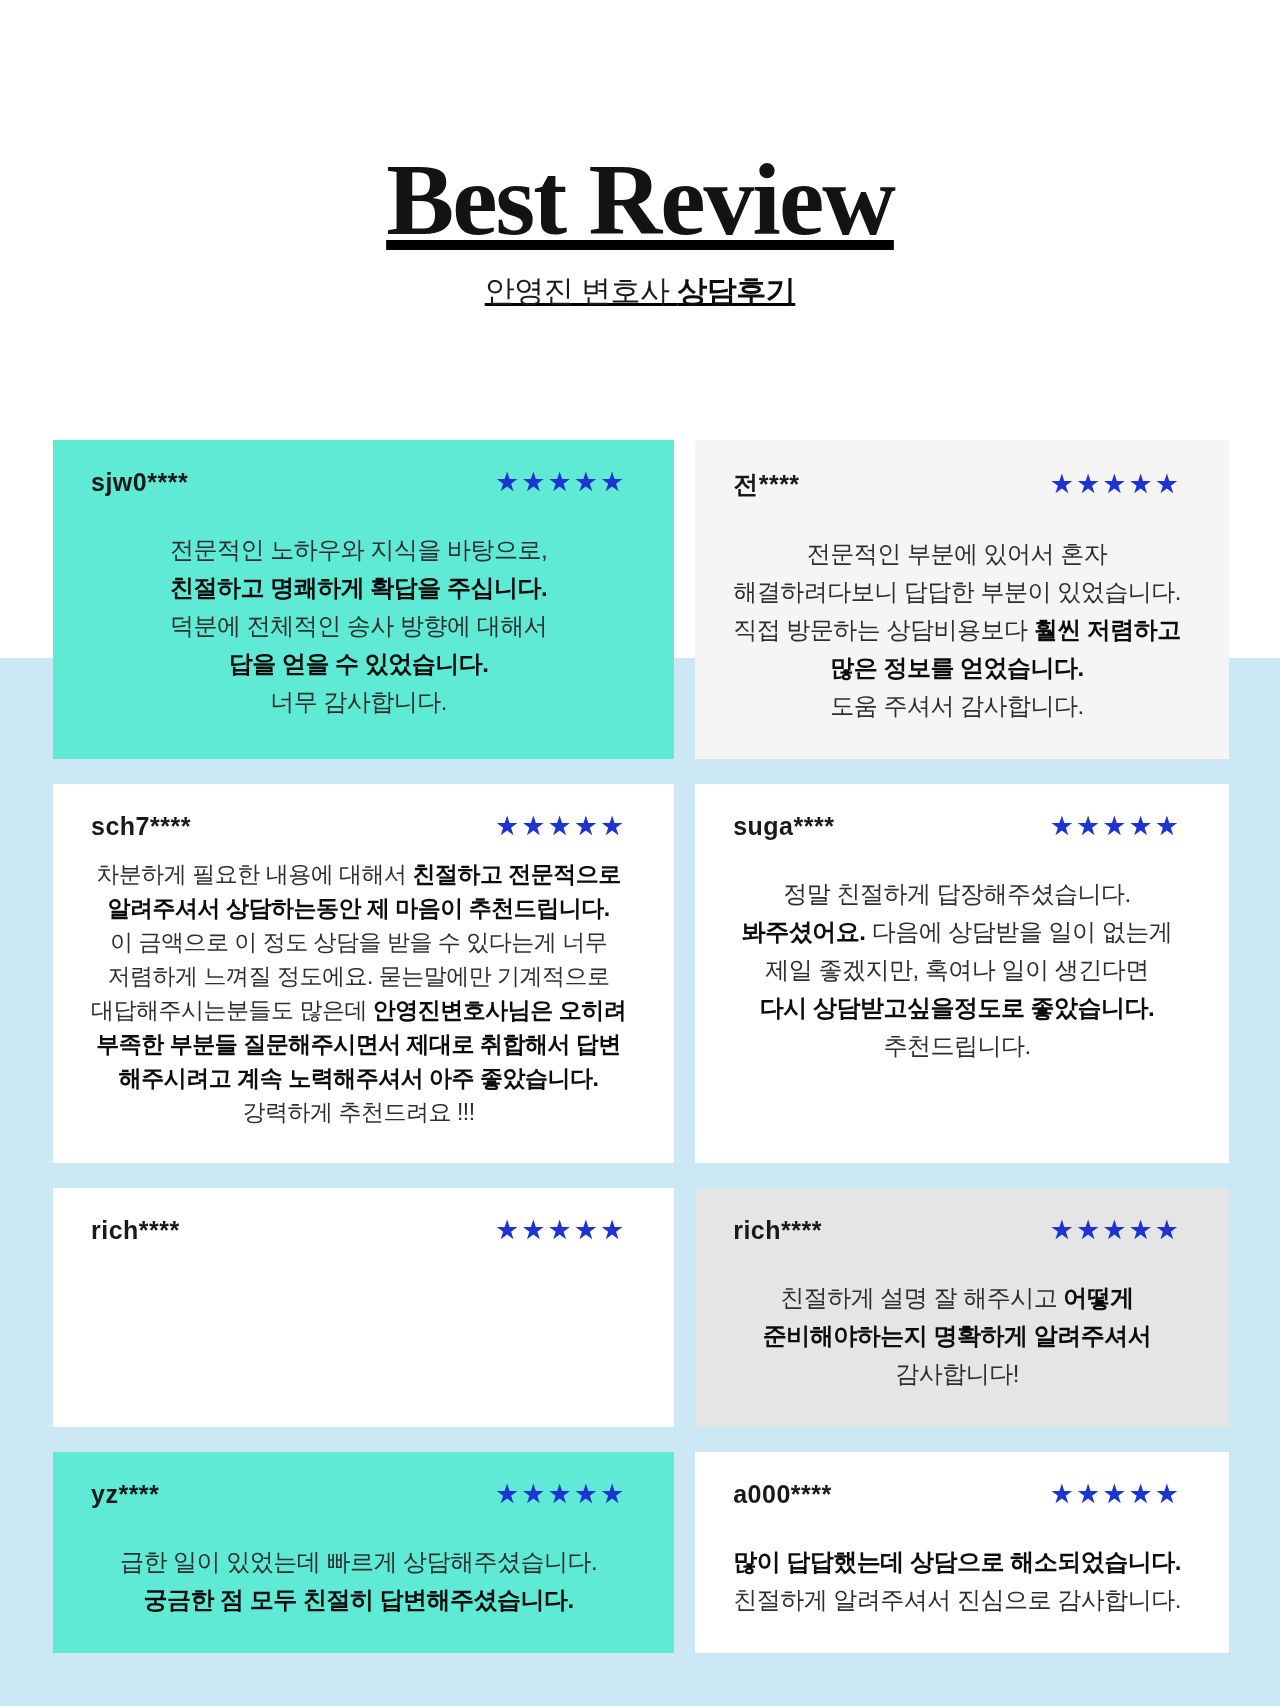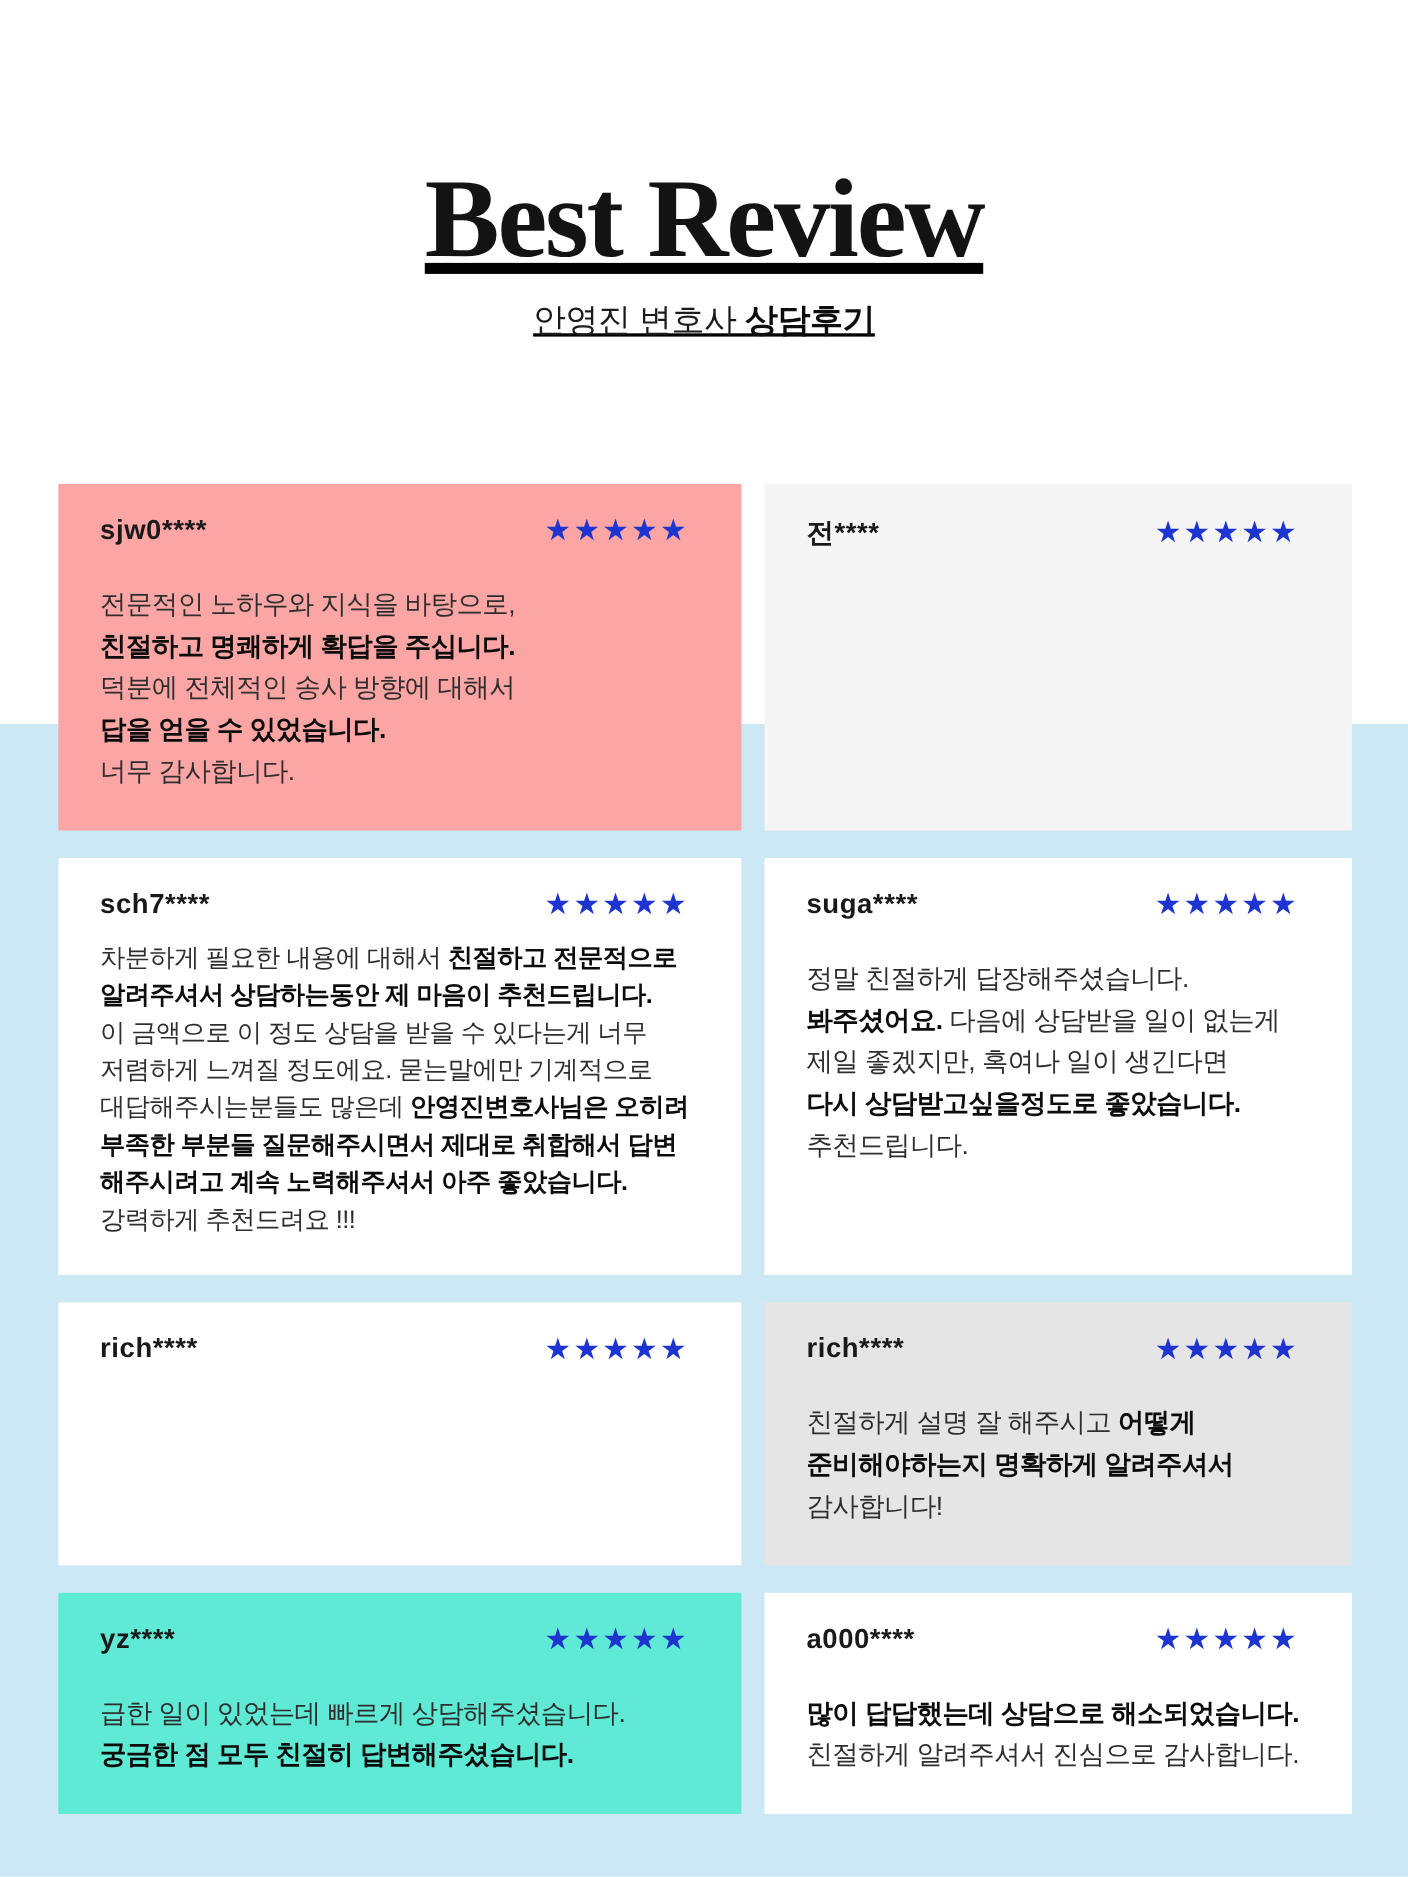--- a/index.html
+++ b/index.html
@@ -32,51 +32,58 @@
   .review-card.white{background:#ffffff;}
   .card-head{
     display:flex;justify-content:space-between;align-items:center;
     margin-bottom:34px;
   }
   .review-card.dense .card-head{margin-bottom:16px;}
   .reviewer-id{font-size:25px;font-weight:600;color:#191919;letter-spacing:0.5px;}
   .star-rating{font-size:27px;color:#1d34d0;letter-spacing:2px;line-height:1;white-space:nowrap;}
   .card-body{font-size:24px;line-height:38px;color:#2e2e2e;letter-spacing:-0.5px;}
   .review-card.dense .card-body{font-size:23px;line-height:34px;}
-  .line{white-space:nowrap;}
+  .line{white-space:nowrap;text-align:center;}
   .seg.b{font-weight:700;color:#0c0c0c;}
 </style>
 </head>
 <body>
 
 <div class="header">
   <h1 class="page-title">Best Review</h1>
   <div class="page-subtitle">
     <span>안영진 변호사 </span><span class="b">상담후기</span>
   </div>
 </div>
 
 <div class="review-grid" id="review-grid">
-    <div class="review-card grey" style="background: #fca5a5;">
+    <div class="review-card grey" style="background: #5eead4;">
       <div class="card-head">
         <span class="reviewer-id">sjw0****</span>
         <span class="star-rating" style="color: rgb(29, 52, 208);"><span>★</span><span>★</span><span>★</span><span>★</span><span>★</span></span>
       </div>
       <div class="card-body">
         <div class="line"><span class="seg">전문적인 노하우와 지식을 바탕으로,</span></div>
         <div class="line"><span class="seg b">친절하고 명쾌하게 확답을 주십니다.</span></div>
         <div class="line"><span class="seg">덕분에 전체적인 송사 방향에 대해서</span></div>
         <div class="line"><span class="seg b">답을 얻을 수 있었습니다.</span></div>
         <div class="line"><span class="seg">너무 감사합니다.</span></div>
       </div>
     </div>
     <div class="review-card grey" style="background: rgb(245, 245, 245);">
       <div class="card-head">
         <span class="reviewer-id">전****</span>
         <span class="star-rating" style="color: rgb(29, 52, 208);"><span>★</span><span>★</span><span>★</span><span>★</span><span>★</span></span>
+      </div>
+      <div class="card-body">
+        <div class="line"><span class="seg">전문적인 부분에 있어서 혼자</span></div>
+        <div class="line"><span class="seg">해결하려다보니 답답한 부분이 있었습니다.</span></div>
+        <div class="line"><span class="seg">직접 방문하는 상담비용보다 </span><span class="seg b">훨씬 저렴하고</span></div>
+        <div class="line"><span class="seg b">많은 정보를 얻었습니다.</span></div>
+        <div class="line"><span class="seg">도움 주셔서 감사합니다.</span></div>
       </div>
     </div>
     <div class="review-card white dense" style="background: rgb(255, 255, 255);">
       <div class="card-head">
         <span class="reviewer-id">sch7****</span>
         <span class="star-rating" style="color: rgb(29, 52, 208);"><span>★</span><span>★</span><span>★</span><span>★</span><span>★</span></span>
       </div>
       <div class="card-body">
         <div class="line"><span class="seg">차분하게 필요한 내용에 대해서 </span><span class="seg b">친절하고 전문적으로</span></div>
         <div class="line"><span class="seg b">알려주셔서 상담하는동안 제 마음이 추천드립니다.</span></div>

